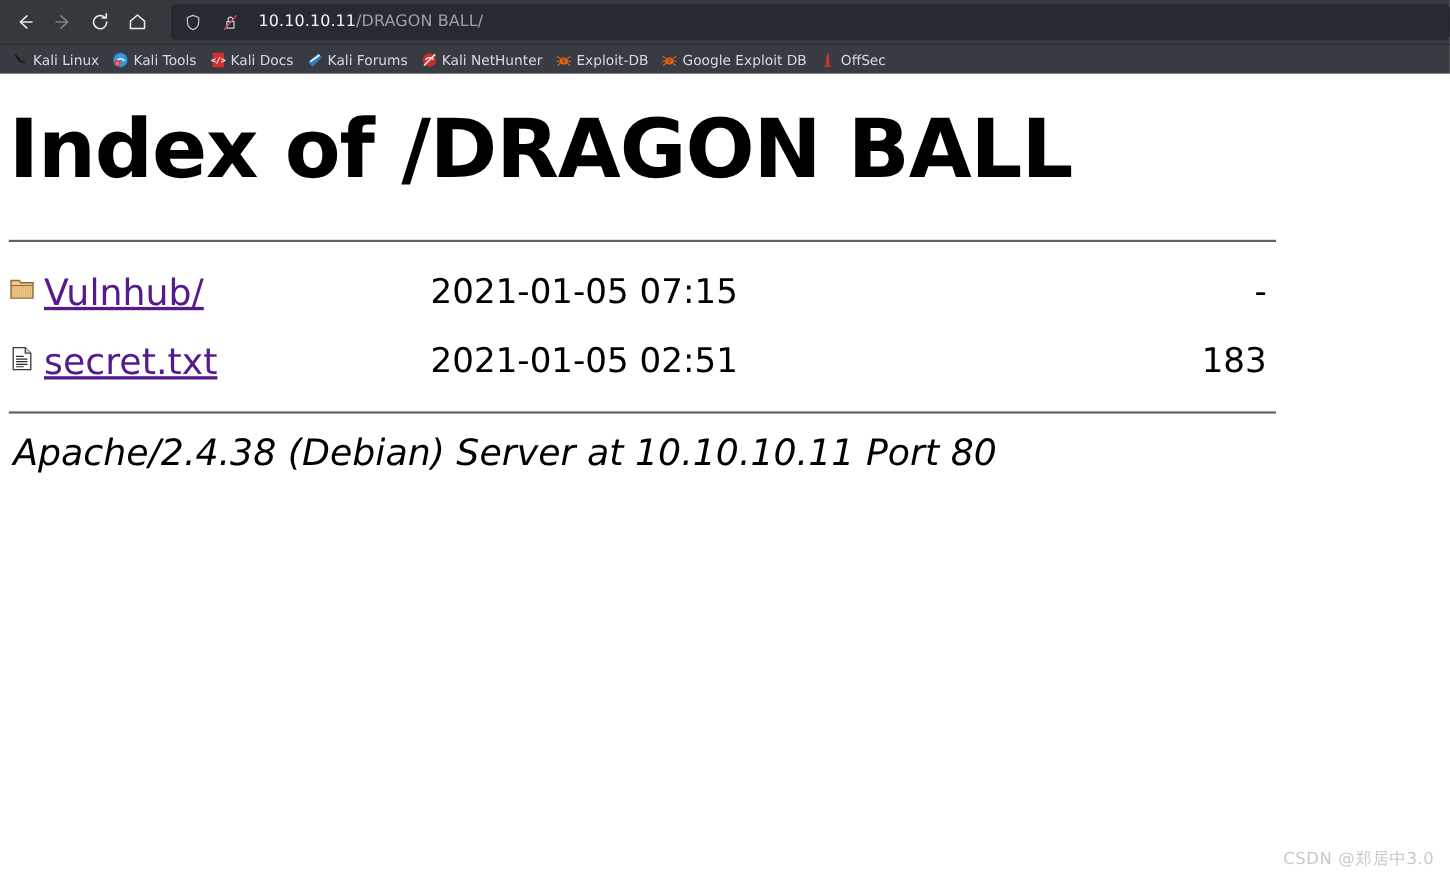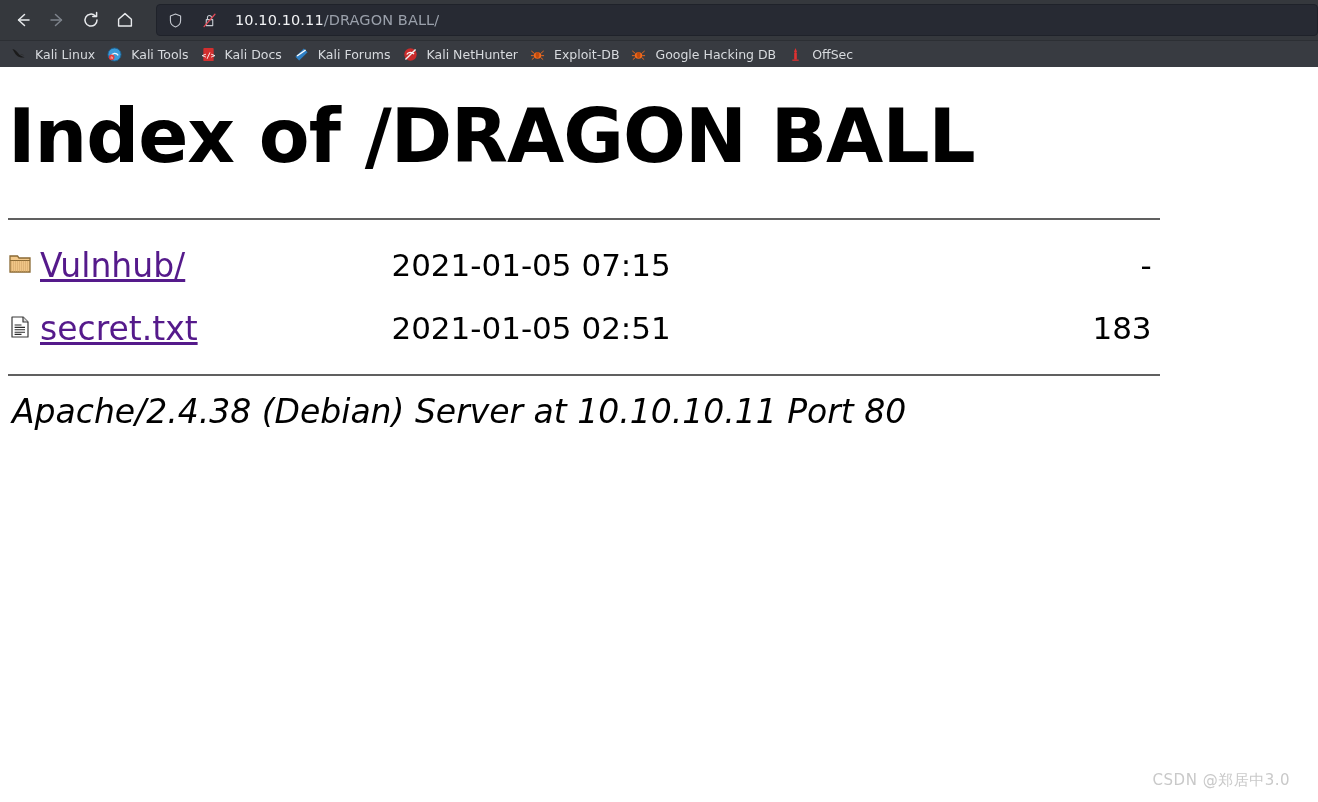--- a/index.html
+++ b/index.html
@@ -66,21 +66,21 @@
     height: 27px;
     background: #383b41;
     display: flex;
     align-items: center;
     padding: 0 6px;
     border-top: 1px solid #2c2f34;
   }
   .bookmark {
     display: flex;
     align-items: flex-start;
-    gap: 9px;
+    gap: 4px;
     padding: 2px 7px 2px 5px;
     border-radius: 3px;
     white-space: nowrap;
   }
   .bookmark .bm-label {
     font-size: 12.5px;
     color: #d7dade;
     font-family: "DejaVu Sans", sans-serif;
   }
   .bm-ico {
@@ -184,21 +184,21 @@
     font-style: italic;
     font-size: 33px;
     color: #000;
     padding-left: 4px;
     margin-top: 2px;
     white-space: nowrap;
   }
 
   #watermark {
     position: absolute;
-    right: 28px;
+    right: 14px;
     bottom: 12px;
     font-size: 15px;
     color: #c9c9c9;
     font-family: "DejaVu Sans", sans-serif;
     letter-spacing: .5px;
   }
 </style>
 </head>
 <body>
 
@@ -305,21 +305,21 @@
       <span class="bm-label">Exploit-DB</span>
     </div>
 
     <div class="bookmark">
       <svg class="bm-ico" viewBox="0 0 16 16">
         <ellipse cx="8" cy="9" rx="4" ry="3.4" fill="#f06a1e"></ellipse>
         <ellipse cx="8" cy="8.6" rx="2" ry="3.2" fill="#c14a0c"></ellipse>
         <path d="M4.2 6.5 L1.4 4.2 M11.8 6.5 L14.6 4.2 M4 9.2 L1 9.2 M12 9.2 L15 9.2
                  M4.4 11.4 L2 13.4 M11.6 11.4 L14 13.4" stroke="#f06a1e" stroke-width="1"></path>
       </svg>
-      <span class="bm-label">Google Hacking DB</span>
+      <span class="bm-label">Google Exploit DB</span>
     </div>
 
     <div class="bookmark">
       <svg class="bm-ico" viewBox="0 0 16 16">
         <path d="M8 1 L9.6 5 L8 6.4 L6.4 5 Z" fill="#e03131"></path>
         <path d="M6.6 6 L9.4 6 L9.4 13.4 L6.6 13.4 Z" fill="#e03131"></path>
         <rect x="4.6" y="13.4" width="6.8" height="1.3" fill="#e03131"></rect>
       </svg>
       <span class="bm-label">OffSec</span>
     </div>

